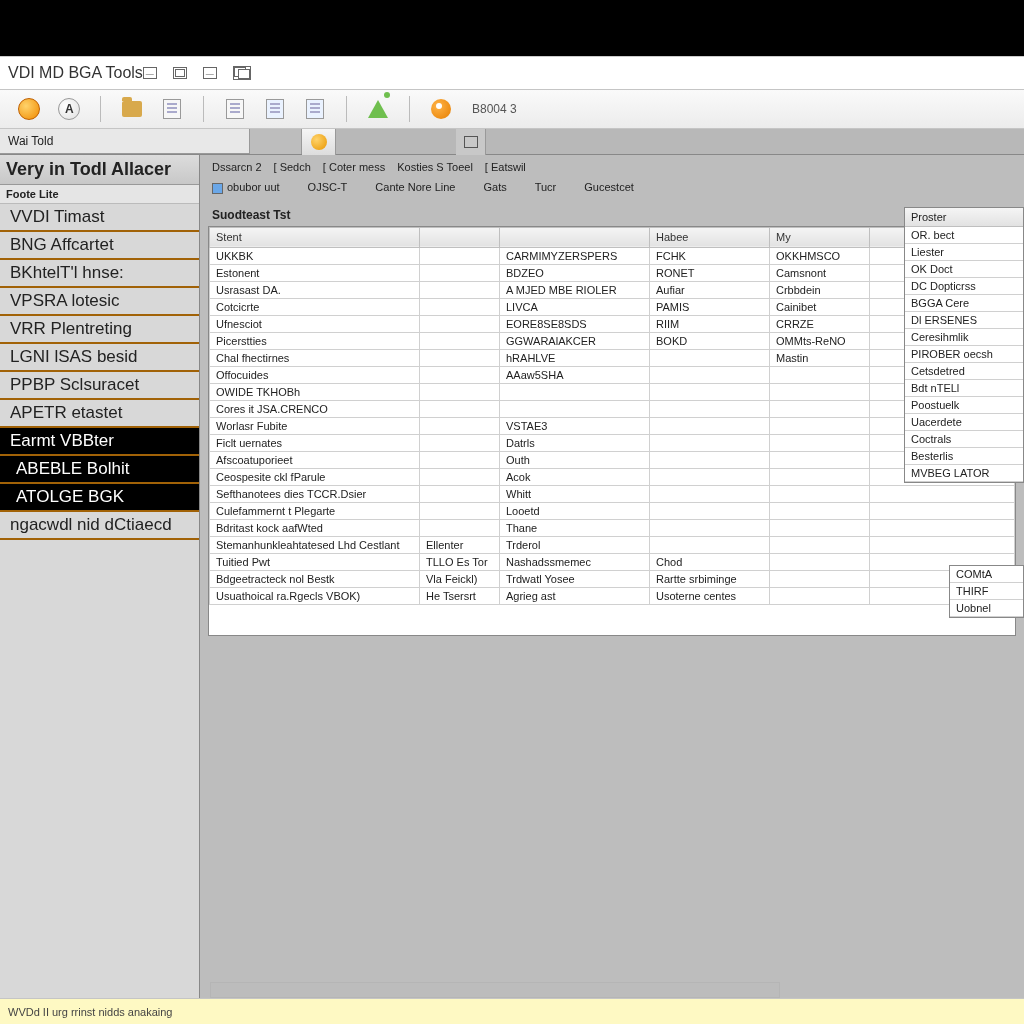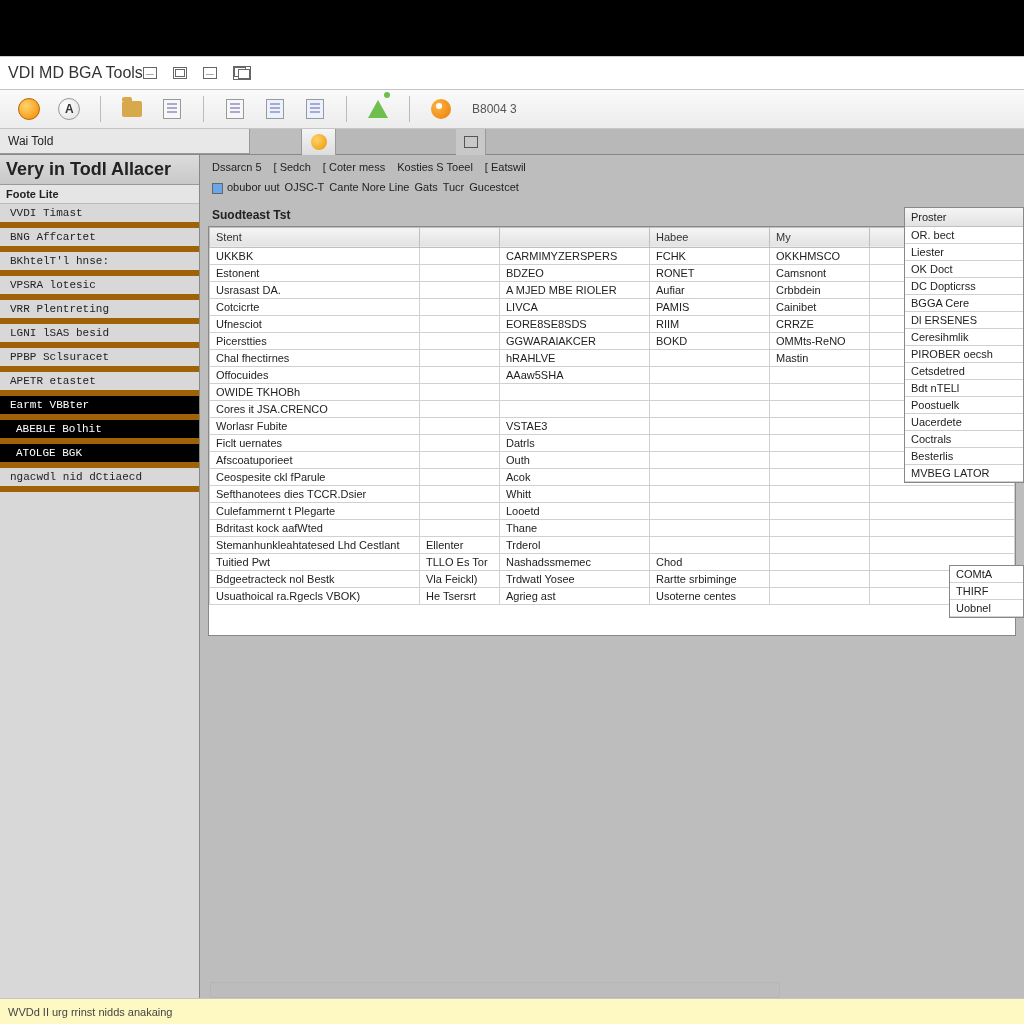--- a/index.html
+++ b/index.html
@@ -133,40 +133,39 @@
   }
   .sb-group {
     background: #e5e5e5;
     padding: 3px 6px;
     font-weight: bold;
     border-bottom: 1px solid #bbb;
     font-size: 11px;
   }
   .sb-item {
     padding: 3px 6px 3px 10px;
-    border-bottom: 6px solid #a16207;
-    font-size: 11px;
+    border-bottom: 2px solid #a16207;
+    font-size: 17px;
     color: #222;
     cursor: pointer;
-    font-family: Liberation Mono, monospace;
   }
   .sb-item.sel {
     background: #000;
     color: #fff;
   }
   .sb-item.sub { padding-left: 16px; }
   .content {
     flex: 1;
     background: #bdbdbd;
     padding: 6px 8px 0 8px;
     overflow: hidden;
     position: relative;
   }
   .tabs-row { display:flex; gap: 12px; font-size:11px; color:#222; margin-bottom:4px; padding-left:4px;}
-  .filter-row { display:flex; gap: 5px; font-size:11px; color:#222; margin-bottom:6px; padding:4px;}
+  .filter-row { display:flex; gap: 28px; font-size:11px; color:#222; margin-bottom:6px; padding:4px;}
   .filter-row .chk { width:11px; height:11px; border:1px solid #666; background:#6aa7e8; display:inline-block; margin-right:4px; vertical-align:middle;}
   .section-title { font-size:12px; font-weight:bold; padding:4px 0 4px 4px; }
   .table-wrap {
     background: #fff;
     border: 1px solid #888;
     height: 410px;
     overflow: hidden;
   }
   table { border-collapse: collapse; width: 100%; font-size: 11px; }
   th {
@@ -306,21 +305,21 @@
       <div class="sb-item">PPBP Sclsuracet</div>
       <div class="sb-item">APETR etastet</div>
       <div class="sb-item sel">Earmt VBBter</div>
       <div class="sb-item sel sub">ABEBLE Bolhit</div>
       <div class="sb-item sel sub">ATOLGE BGK</div>
       <div class="sb-item">ngacwdl nid dCtiaecd</div>
     </div>
 
     <div class="content">
       <div class="tabs-row">
-        <span>Dssarcn 5</span>
+        <span>Dssarcn 2</span>
         <span>[ Sedch</span>
         <span>[ Coter mess</span>
         <span>Kosties S Toeel</span>
         <span>[ Eatswil</span>
       </div>
       <div class="filter-row">
         <span><span class="chk"></span><span>obubor uut</span></span>
         <span>OJSC-T</span>
         <span>Cante Nore Line</span>
         <span>Gats</span>

